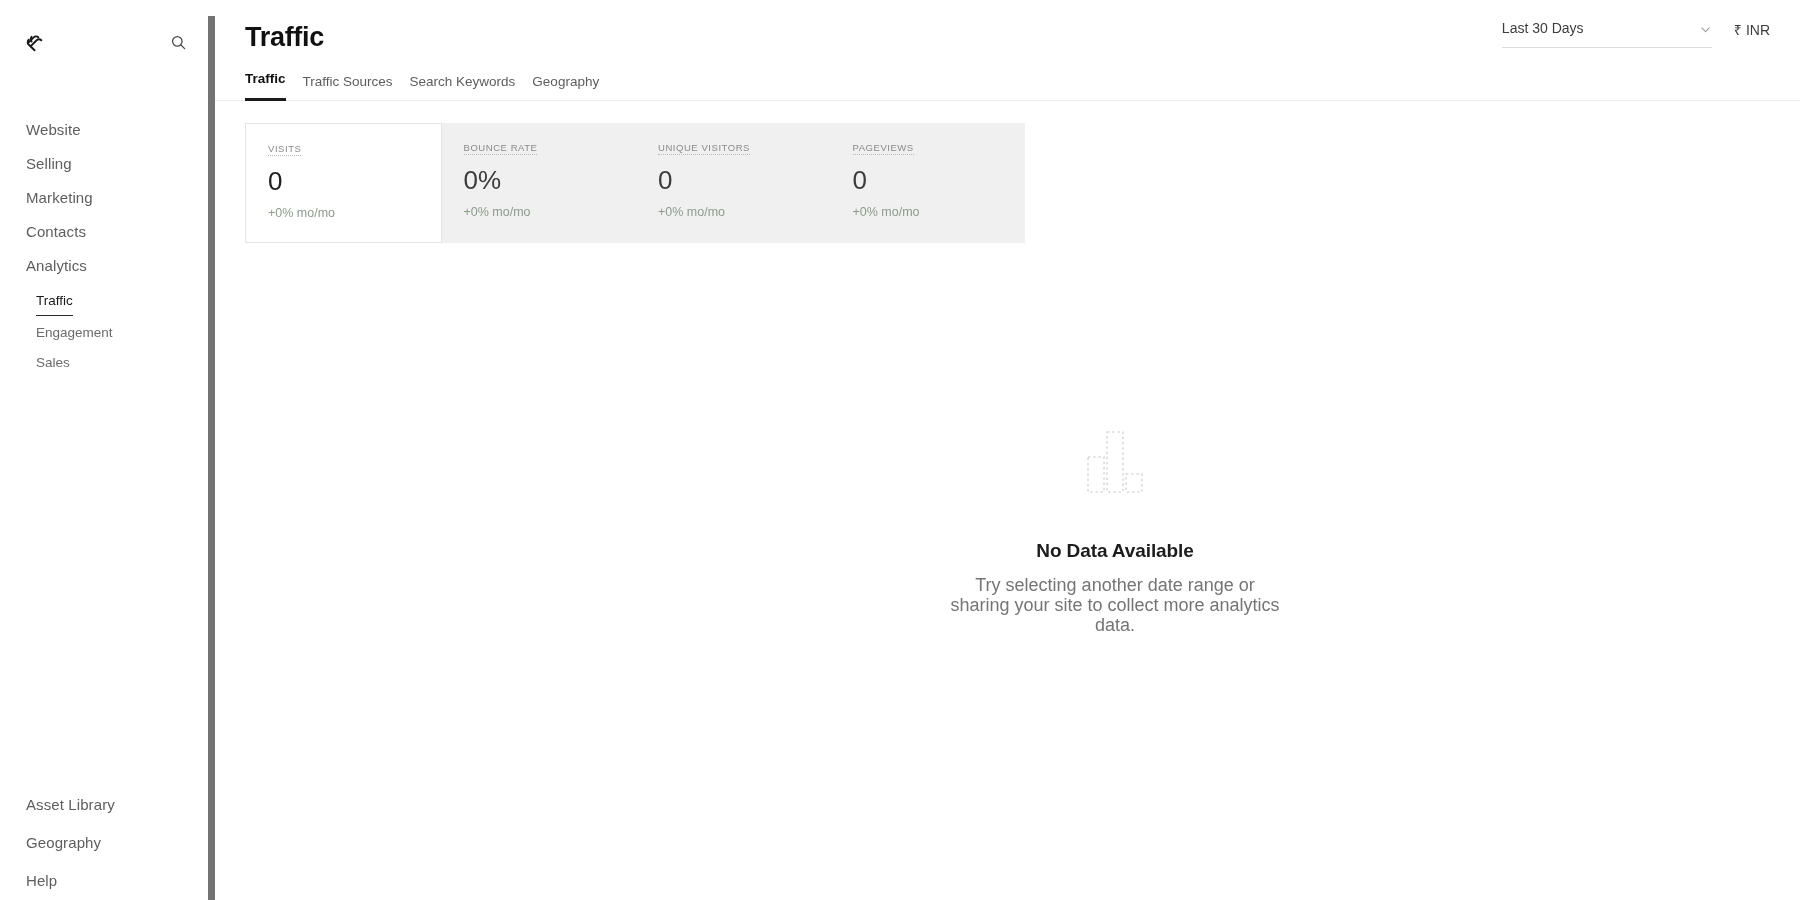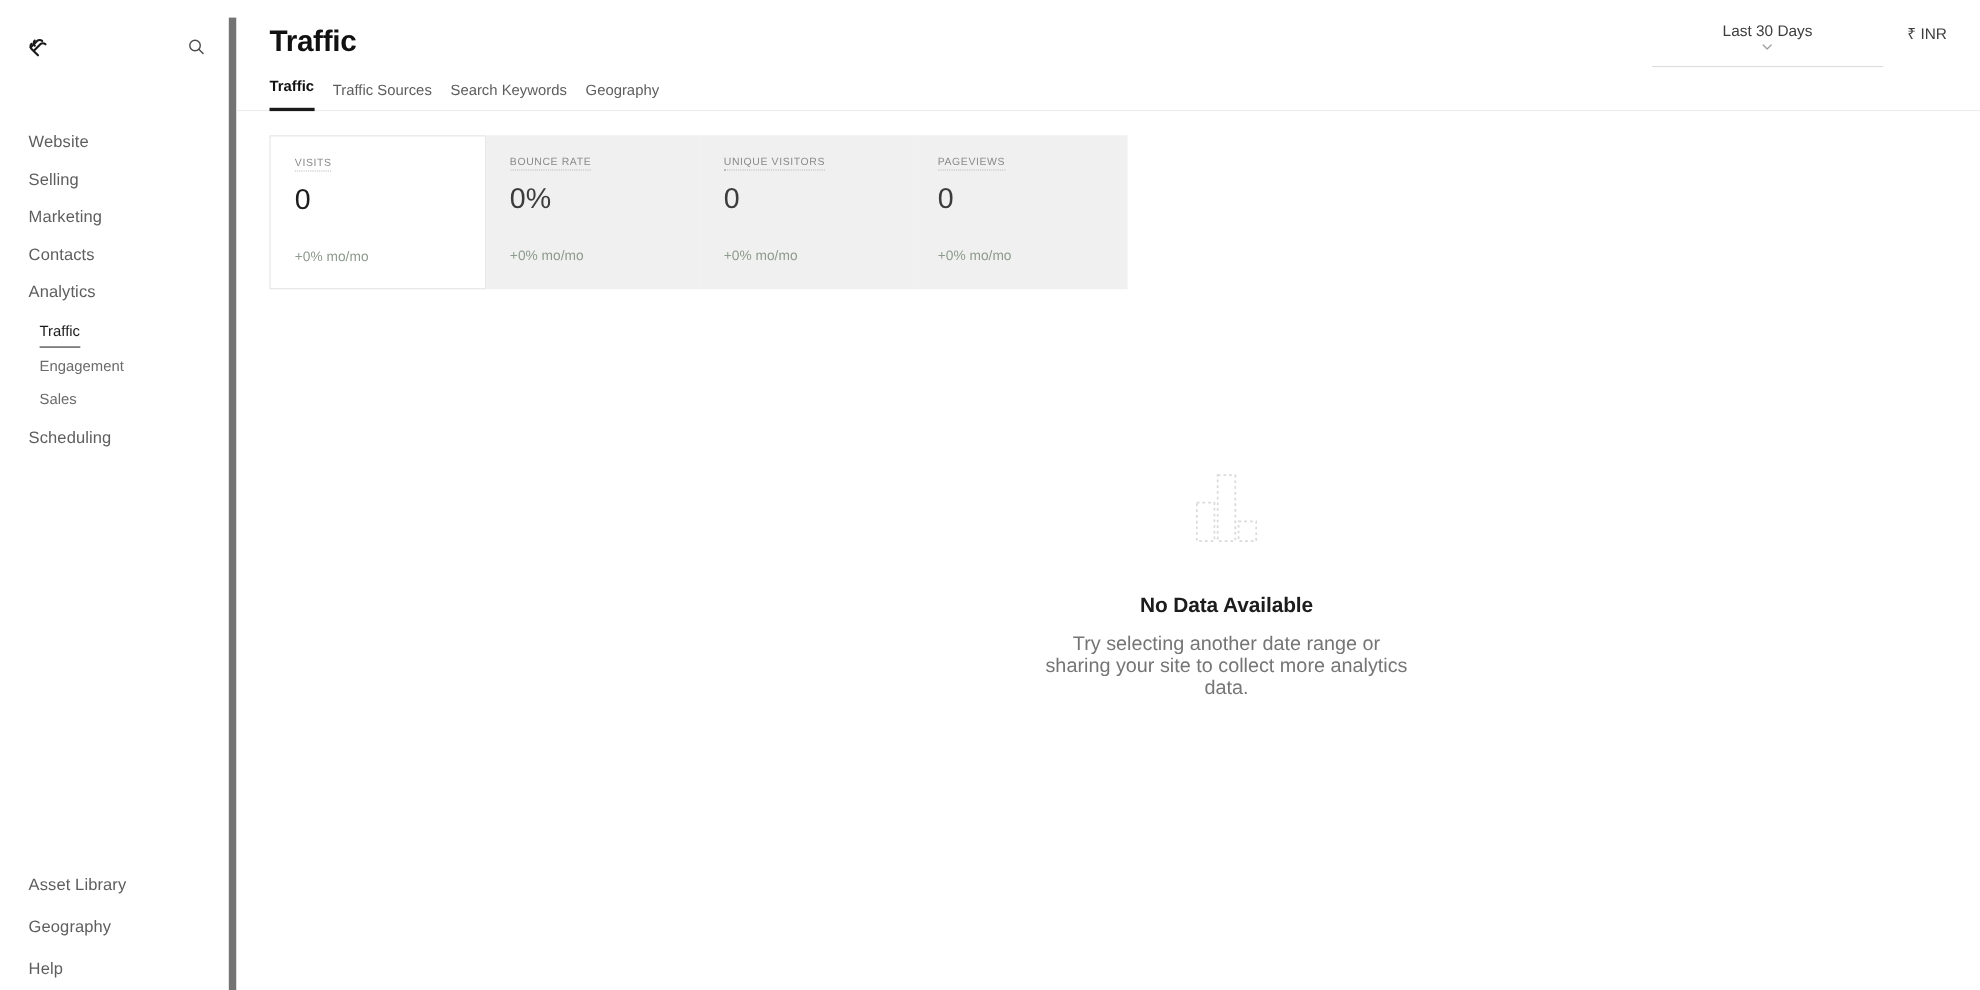--- a/index.html
+++ b/index.html
@@ -45,21 +45,21 @@
   
   #main { flex:1; position:relative; height:900px; background:#fff; }
 
   .page-head { position:relative; padding:18px 30px 0 30px; }
   .page-title { font-size:27px; font-weight:700; color:#111; letter-spacing:-0.3px; line-height:38px; }
 
   .head-right { position:absolute; top:18px; right:30px; display:flex; align-items:flex-start; gap:22px; }
   .date-select {
     width:210px; position:relative; cursor:pointer;
     border-bottom:1px solid #dcdcdc; padding:2px 0 11px 0;
-    display:flex; align-items:center; justify-content:space-between;flex-direction:column;
+    display:flex; align-items:center; justify-content:space-between;
   }
   .date-select-label { font-size:14px; color:#3d3d3d; }
   .chev { width:13px; height:13px; display:block; opacity:.65; }
   .currency { display:flex; align-items:center; gap:4px; font-size:14px; color:#3d3d3d; padding-top:2px; white-space:nowrap; }
 
   
   .tabbar { position:relative; margin-top:14px; padding-left:30px; }
   .tabs { display:flex; gap:17px; align-items:flex-end; position:relative; z-index:2; }
   .tab { font-size:13.5px; color:#5d5d5d; padding-bottom:10px; cursor:pointer; line-height:18px; white-space:nowrap; }
   .tab.active { color:#111; font-weight:700; border-bottom:3px solid #1a1a1a; }
@@ -72,21 +72,21 @@
     min-height:109px; position:relative;
   }
   .stat.active { background:#fff; border:1px solid #e4e4e4; }
   .stat-label {
     font-size:9.5px; letter-spacing:.55px; color:#8a8a8a;
     text-transform:uppercase; border-bottom:1px dotted #b9b9b9;
     display:inline-block; padding-bottom:1px; cursor:default;
   }
   .stat-value { font-size:26px; color:#3c3c3c; font-weight:400; margin-top:10px; line-height:30px; }
   .stat.active .stat-value { color:#1d1d1d; }
-  .stat-delta { font-size:12.5px; color:#8d9a8d; margin-top:30px; }
+  .stat-delta { font-size:12.5px; color:#8d9a8d; margin-top:10px; }
 
   
   .empty {
     position:absolute; left:215px; right:0; top:430px;
     display:flex; flex-direction:column; align-items:center;
   }
   .empty-icon { width:56px; height:64px; display:block; margin-bottom:26px; }
   .empty-title { font-size:19px; font-weight:700; color:#1c1c1c; letter-spacing:-0.1px;margin-top:20px; }
   .empty-sub { margin-top:13px; font-size:18px; color:#757575; line-height:20px; text-align:center; max-width:330px; }
 </style>
@@ -128,21 +128,20 @@
           <span class="sub-item active">Traffic</span>
         </div>
         <div class="sub-row">
           <span class="sub-item">Engagement</span>
         </div>
         <div class="sub-row">
           <span class="sub-item">Sales</span>
         </div>
       </div>
 
-      <div class="nav-item">Scheduling</div>
     </nav>
 
     <div class="sb-bottom">
       <div class="nav-item">Asset Library</div>
       <div class="nav-item">Geography</div>
       <div class="nav-item">Help</div>
     </div>
   </aside>
 
   <main id="main">

